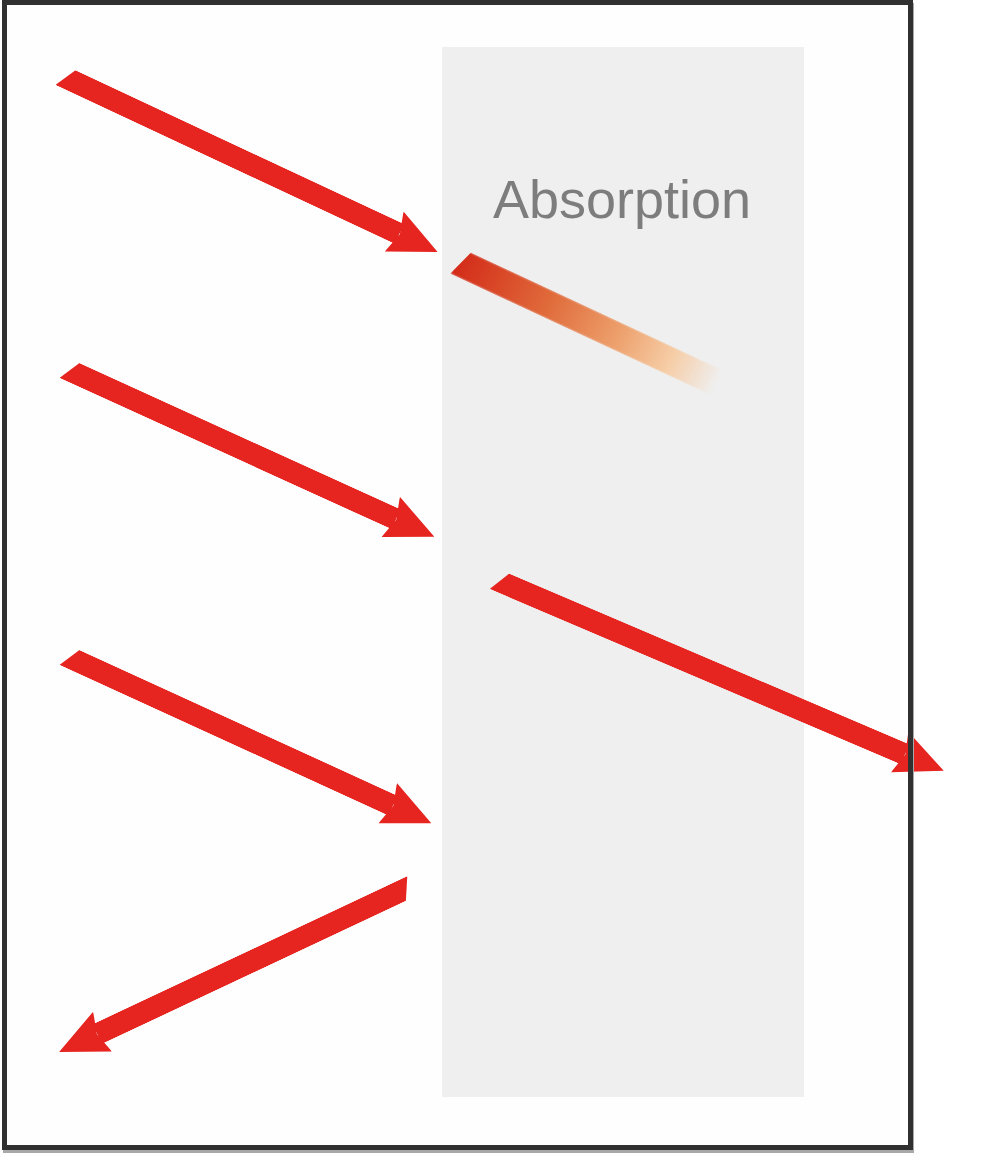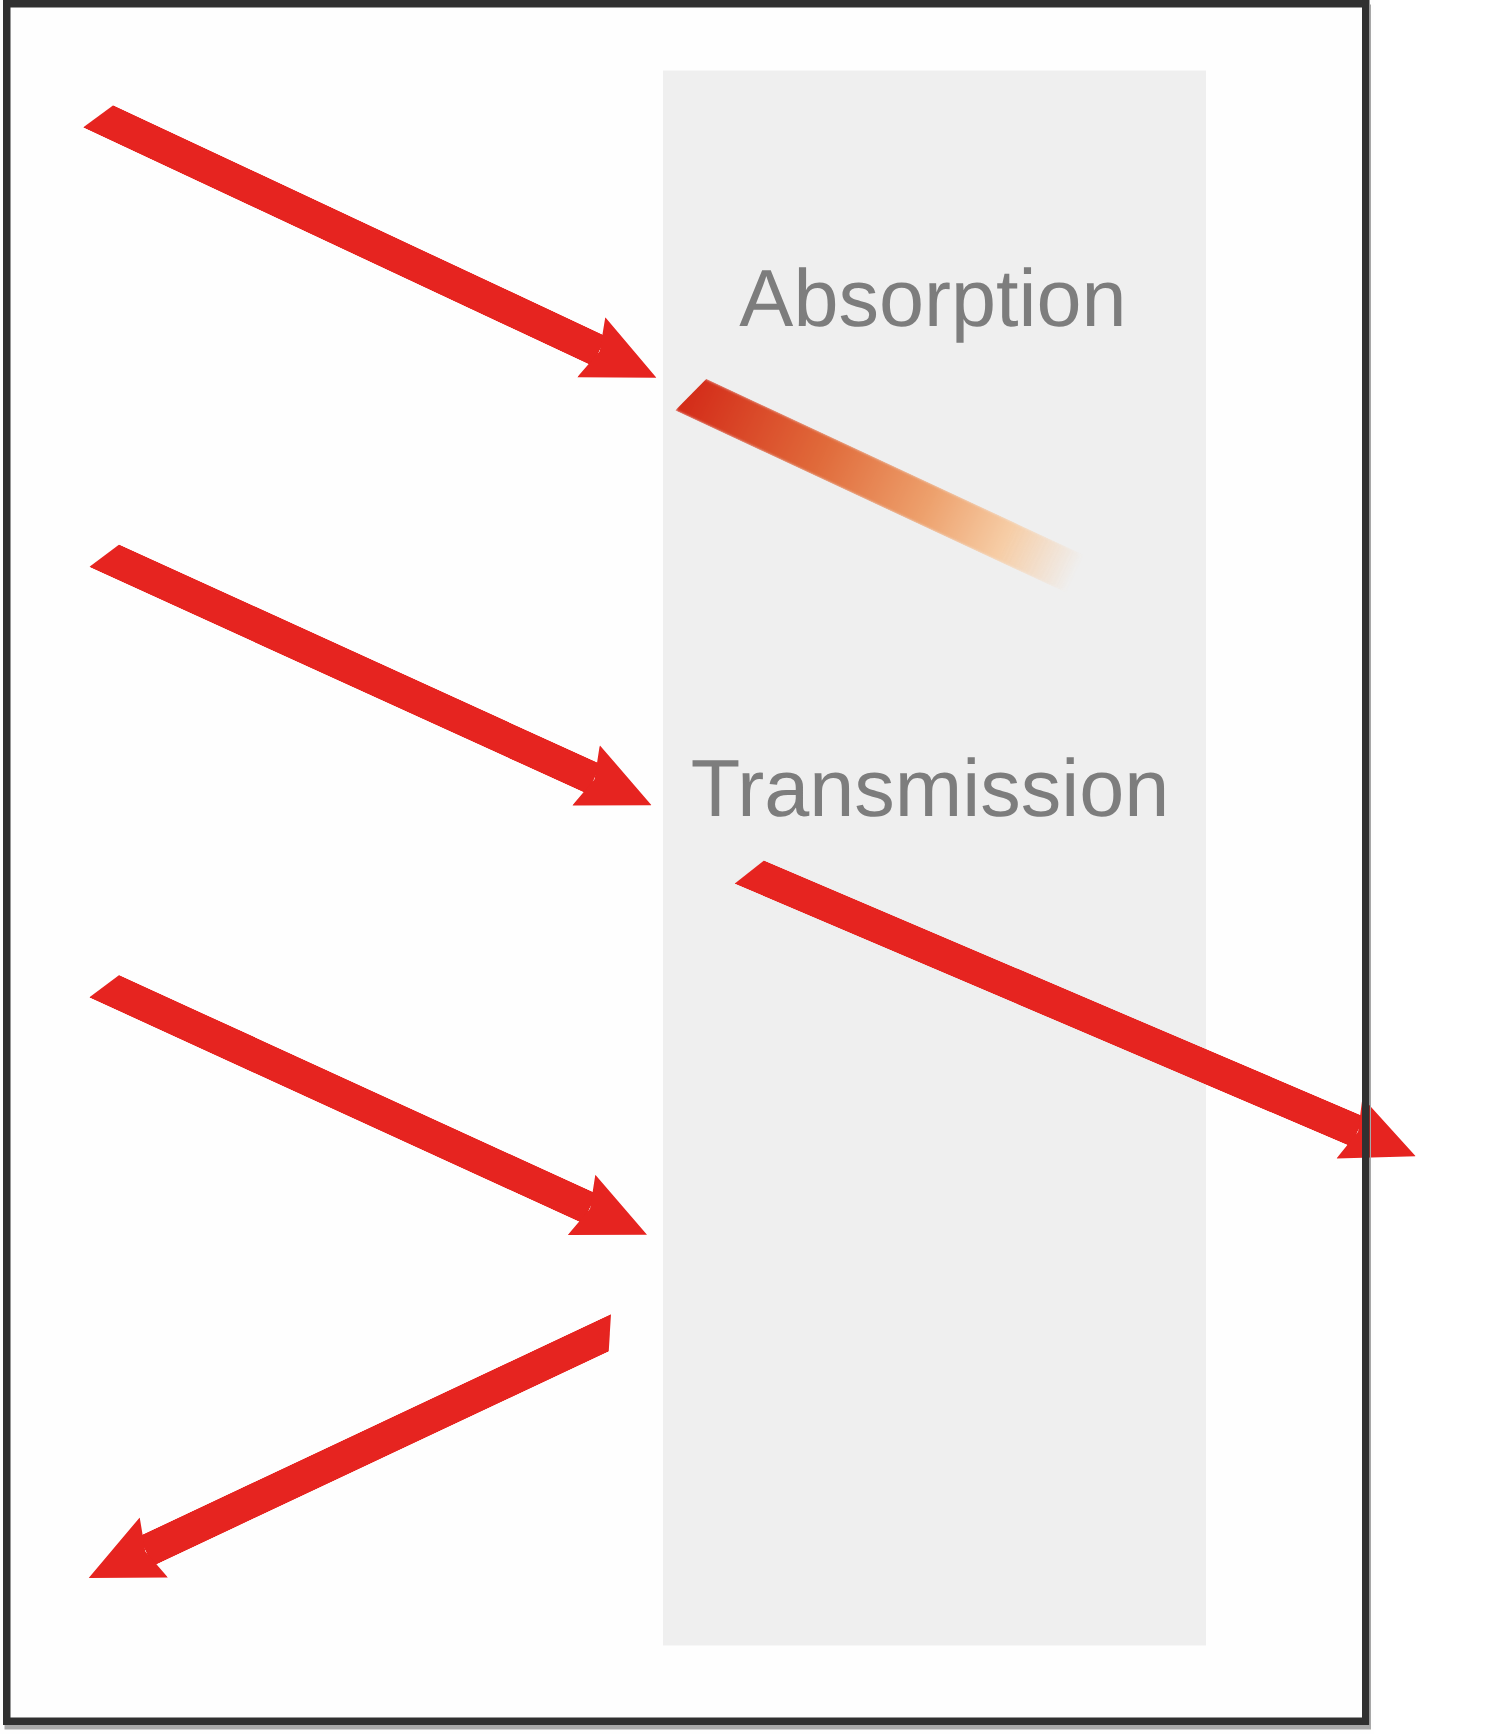--- a/index.html
+++ b/index.html
@@ -119,16 +119,15 @@
     <div class="shaft"></div>
     <div class="head"></div>
   </div>
 
   <div class="arrow" id="arrow-reflection">
     <div class="shaft"></div>
     <div class="head"></div>
   </div>
 
   <div class="label" id="label-absorption">Absorption</div>
-  <div class="label" id="label-transmission">Transmission</div>
 
   <div class="frame"></div>
 </div>
 
 </body></html>

